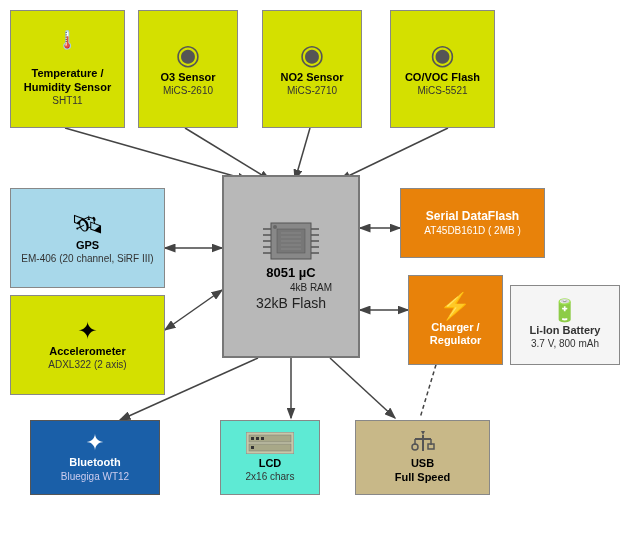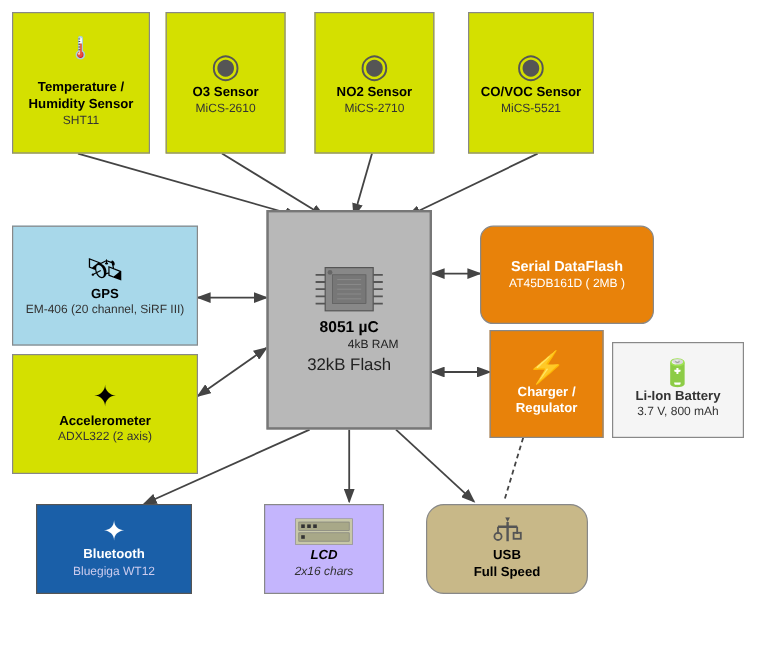--- a/index.html
+++ b/index.html
@@ -33,38 +33,36 @@
 
     .box-yellow {
       background: #d4e000;
       border-color: #888;
     }
     .box-blue-light {
       background: #a8d8ea;
       border-color: #888;
     }
     .box-gray {
-      background: #c4b5fd;
-      border-color: #888;
-      font-style: italic;
+      background: #5eead4;
+      border-color: #888;
     }
     .box-orange {
       background: #e8820a;
       border-color: #888;
       color: #fff;
     }
     .box-blue-dark {
       background: #1a5fa8;
       border-color: #555;
       color: #fff;
     }
     .box-tan {
       background: #c8b888;
       border-color: #888;
-      border-radius: 15px;
     }
     .box-white {
       background: #f5f5f5;
       border-color: #888;
     }
     .box-center {
       background: #b0b0b0;
       border-color: #666;
     }
 
@@ -179,31 +177,31 @@
   </div>
 
   <div class="box box-yellow" style="left:262px; top:10px; width:100px; height:118px;">
     <div class="box-icon" style="font-size:28px; color:#555;">◉</div>
     <div class="box-title">NO2 Sensor</div>
     <div class="box-subtitle">MiCS-2710</div>
   </div>
 
   <div class="box box-yellow" style="left:390px; top:10px; width:105px; height:118px;">
     <div class="box-icon" style="font-size:28px; color:#555;">◉</div>
-    <div class="box-title">CO/VOC Sensor</div>
+    <div class="box-title">CO/VOC Flash</div>
     <div class="box-subtitle">MiCS-5521</div>
   </div>
 
   <div class="box box-blue-light" style="left:10px; top:188px; width:155px; height:100px;">
     <div class="box-icon" style="font-size:26px;">🛰</div>
     <div class="box-title">GPS</div>
     <div class="box-subtitle">EM-406 (20 channel, SiRF III)</div>
   </div>
 
-  <div class="box box-orange" style="left:400px; top:188px; width:145px; height:82px;border-radius:11px;">
+  <div class="box box-orange" style="left:400px; top:188px; width:145px; height:70px;">
     <div class="box-title" style="color:#fff; font-size:12px;">Serial DataFlash</div>
     <div class="box-subtitle" style="color:#fff;">AT45DB161D ( 2MB )</div>
   </div>
 
   <div class="box box-yellow" style="left:10px; top:295px; width:155px; height:100px;">
     <div class="box-icon" style="font-size:24px;">✦</div>
     <div class="box-title">Accelerometer</div>
     <div class="box-subtitle">ADXL322 (2 axis)</div>
   </div>
 

